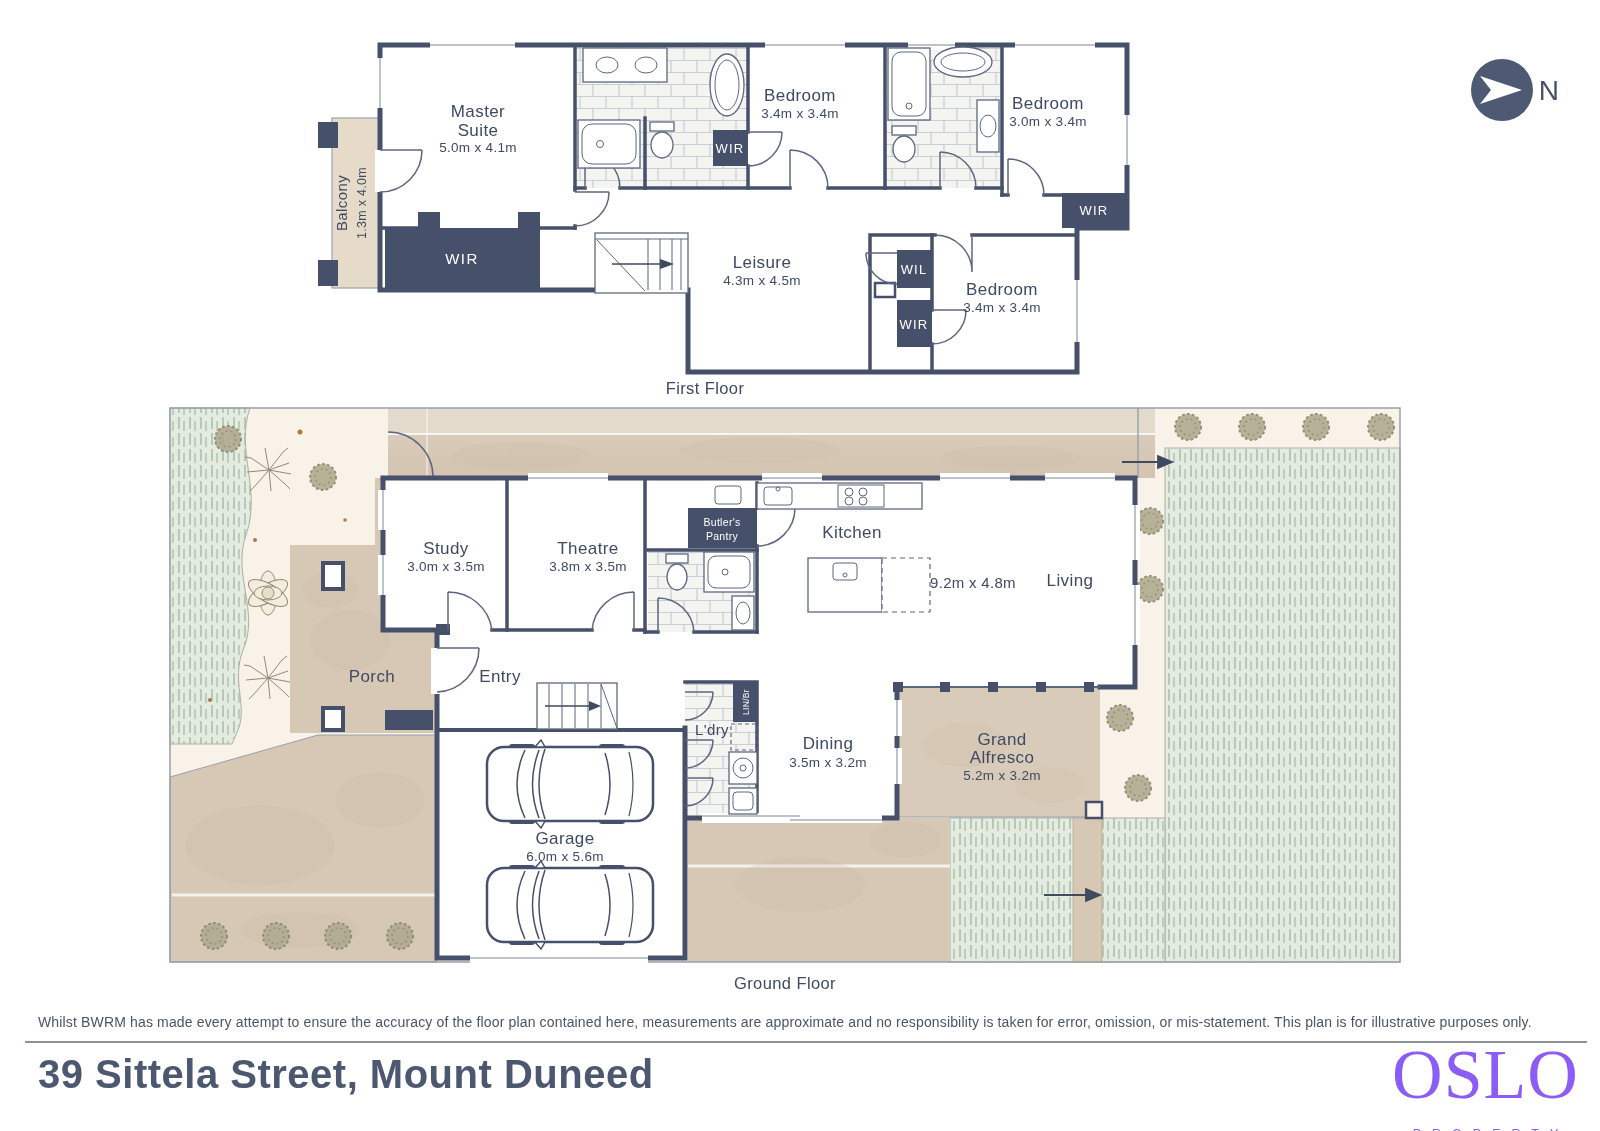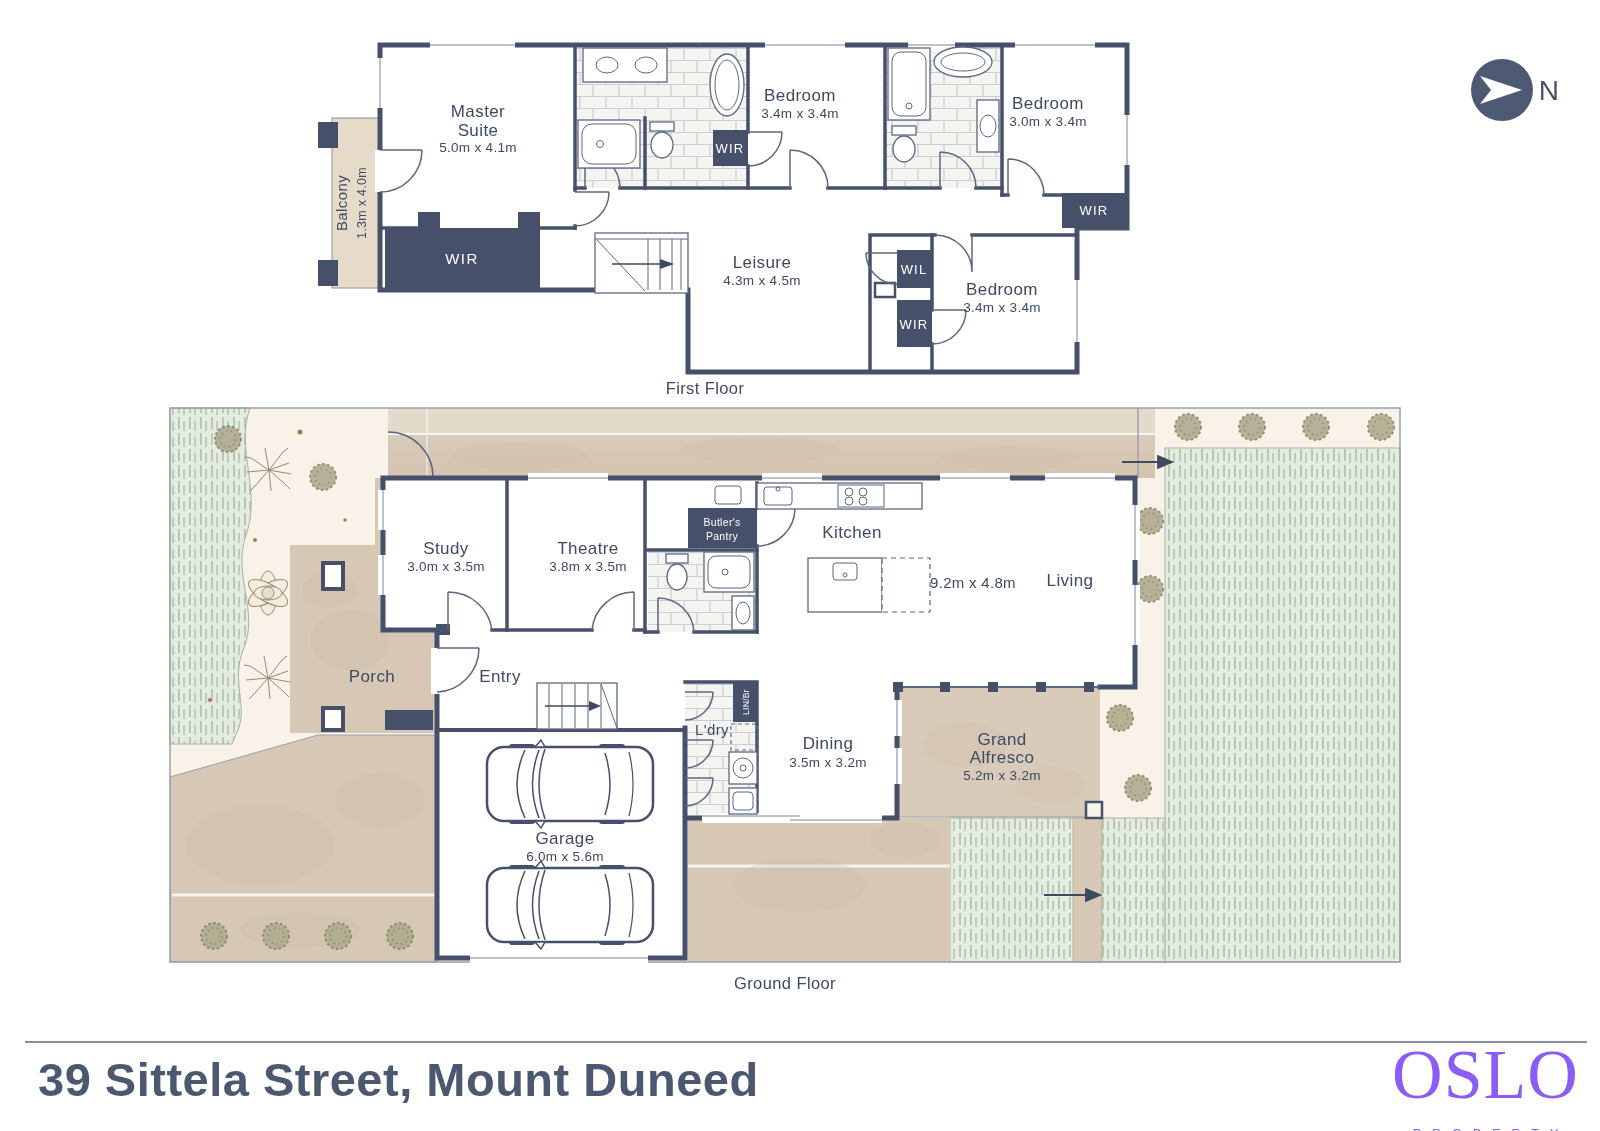--- a/index.html
+++ b/index.html
@@ -21,21 +21,21 @@
   .door{fill:none;stroke:#5d6780;stroke-width:1.5;}
   .fx {fill:#ffffff;stroke:#5d6780;stroke-width:1.3;}
   .fx2{fill:none;stroke:#5d6780;stroke-width:1;}
   .win{stroke:#a7aeba;stroke-width:1.5;fill:none;}
   .er {fill:#ffffff;stroke:none;}
   .thin{stroke:#9aa0ab;stroke-width:1.4;fill:none;}
   .darkbox{fill:#46506a;stroke:none;}
   .disclaimer{position:absolute;left:38px;top:1014px;width:1545px;font-size:14px;
       color:#4a5568;letter-spacing:.15px;white-space:nowrap;}
   .divider{position:absolute;left:25px;top:1041px;width:1562px;height:2px;background:#8a909c;}
-  .address{position:absolute;left:38px;top:1052px;font-size:47px;font-weight:700;
+  .address{position:absolute;left:38px;top:1052px;font-size:40px;font-weight:700;
       color:#4c5870;letter-spacing:.5px;}
   .brand{position:absolute;left:1383px;top:1044px;width:205px;text-align:center;color:#8b5cf6;}
   .brand-name{font-family:"Liberation Serif",serif;font-size:70px;font-weight:400;
       line-height:62px;letter-spacing:1px;}
   .brand-tagline{font-size:12.5px;letter-spacing:11px;margin-top:21px;padding-left:11px;}
 </style>
 </head>
 <body>
 
 <div class="page">
@@ -438,19 +438,20 @@
   </g>
 
   <g>
     <circle cx="1502" cy="90" r="31" fill="#4e5973"></circle>
     <path d="M1480,76 L1522,90 L1480,104 L1491,90 Z" fill="#ffffff"></path>
     <text class="nlbl" x="1549" y="100">N</text>
   </g>
 </svg>
 
   
+  <div class="disclaimer">Whilst BWRM  has made every attempt to ensure the accuracy of the floor plan contained here, measurements are approximate and no responsibility is taken for error, omission, or mis-statement. This plan is for illustrative purposes only.</div>
   <div class="divider"></div>
   <div class="address">39 Sittela Street, Mount Duneed</div>
   <div class="brand">
     <div class="brand-name">OSLO</div>
     <div class="brand-tagline">PROPERTY</div>
   </div>
 </div>
 
 </body></html>

